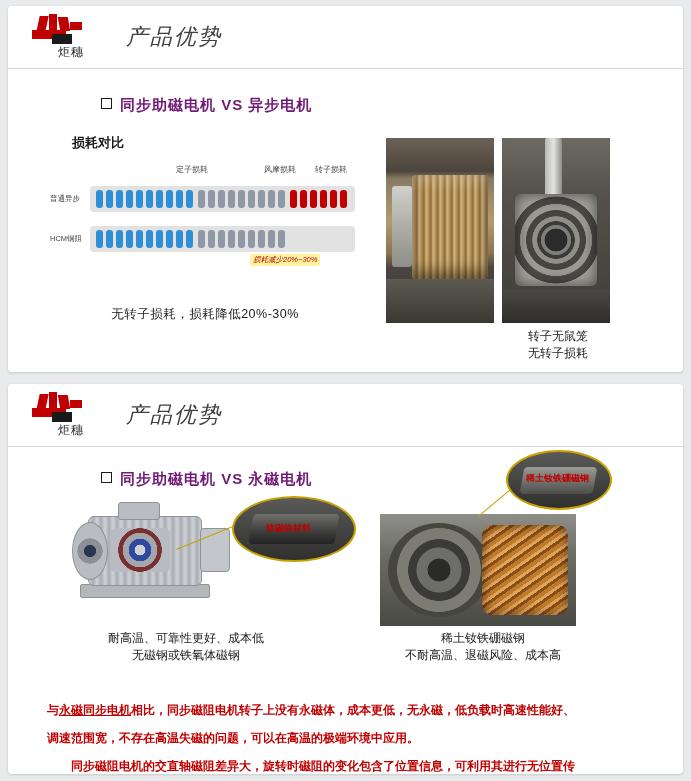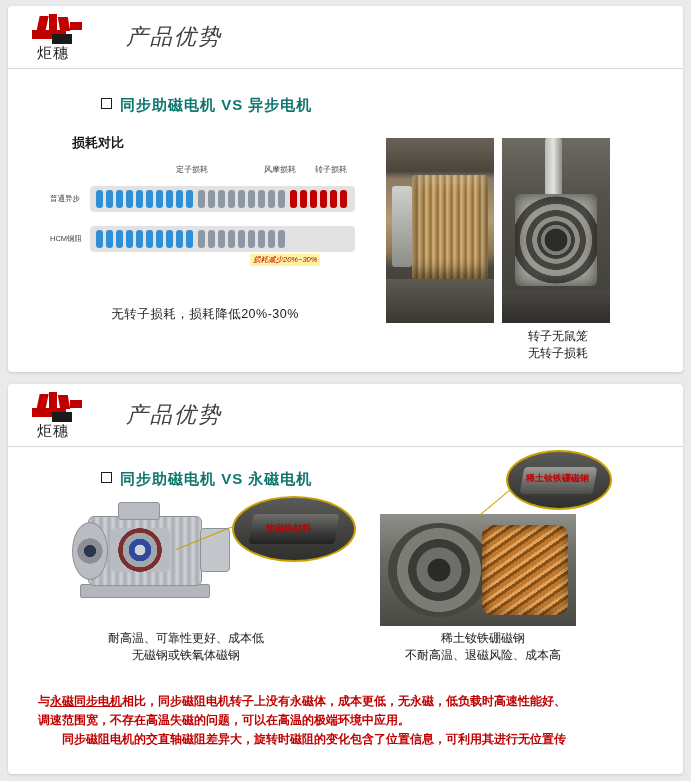--- a/index.html
+++ b/index.html
@@ -51,44 +51,44 @@
   }
   .logo .mark .p1 { left: 10px; top: 2px; width: 9px; height: 16px; transform: skewX(-12deg); }
   .logo .mark .p2 { left: 21px; top: 0px; width: 8px; height: 20px; }
   .logo .mark .p3 { left: 31px; top: 3px; width: 10px; height: 14px; transform: skewX(10deg); }
   .logo .mark .p4 { left: 42px; top: 8px; width: 12px; height: 8px; }
   .logo .mark .p5 { left: 4px; top: 16px; width: 34px; height: 9px; background:#c00000; }
   .logo .mark .p6 { left: 24px; top: 20px; width: 20px; height: 10px; background:#1a1a1a; }
   .logo .name {
     position: absolute;
     top: 30px;
-    left: 0;
+    left: 18px;
     width: 50px;
     text-align: center;
-    font-size: 15px;
+    font-size: 12px;
     color: #1a1a1a;
     letter-spacing: 1px;
   }
   .header-title {
     position: absolute;
     left: 118px;
     top: 16px;
     font-size: 22px;
     font-style: italic;
     color: #404040;
     letter-spacing: 2px;
     font-family: "Liberation Serif", serif;
   }
 
   
   .section-heading {
     position: absolute;
     font-size: 15px;
     font-weight: bold;
-    color: #0f766e;
+    color: #701a75;
     letter-spacing: 1px;
     padding-left: 48px;
   }
   .section-heading .box {
     display: inline-block;
     width: 9px;
     height: 9px;
     border: 1.5px solid #1a1a1a;
     margin-right: 8px;
     vertical-align: 1px;
@@ -305,21 +305,21 @@
     left: 38px;
     top: 692px;
     width: 618px;
     font-size: 12px;
     color: #c00000;
     font-weight: bold;
     line-height: 19px;
     text-align: justify;
   }
   .bottom-note .hl { color: #c00000; text-decoration: underline; }
-  .bottom-note p { margin: 0; }
+  .bottom-note p { margin: 9px; }
   .bottom-note p.indent { text-indent: 24px; }
 </style>
 </head>
 <body>
 
 <div class="page">
 
   <div class="slide" id="slide1">
 
     <div class="slide-header">

